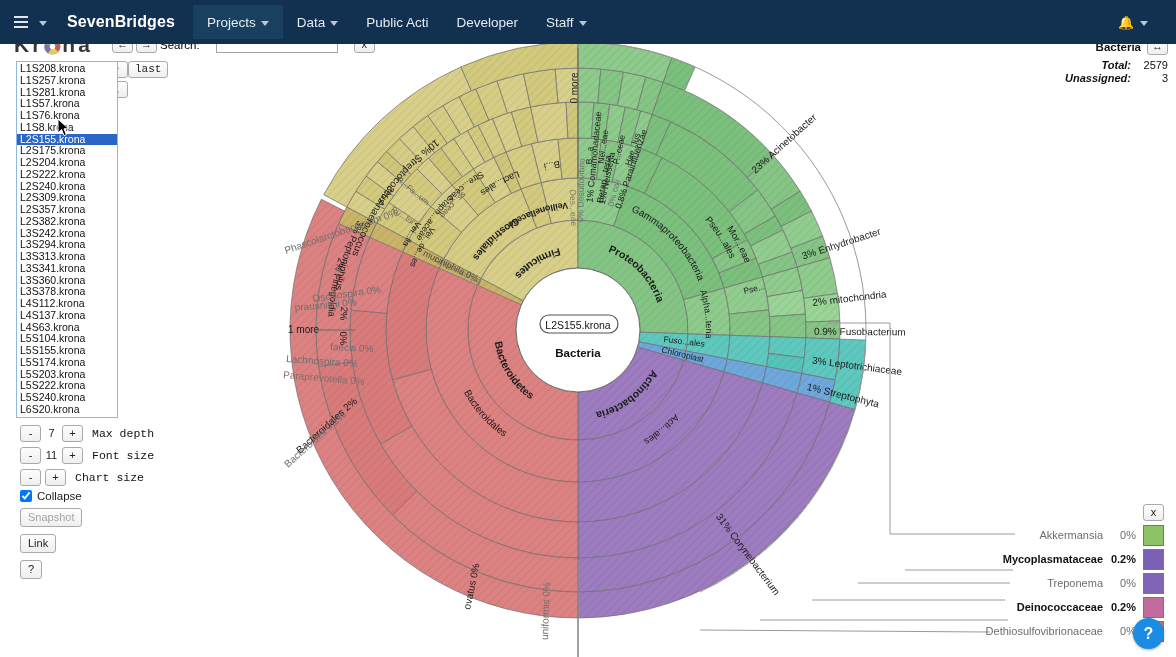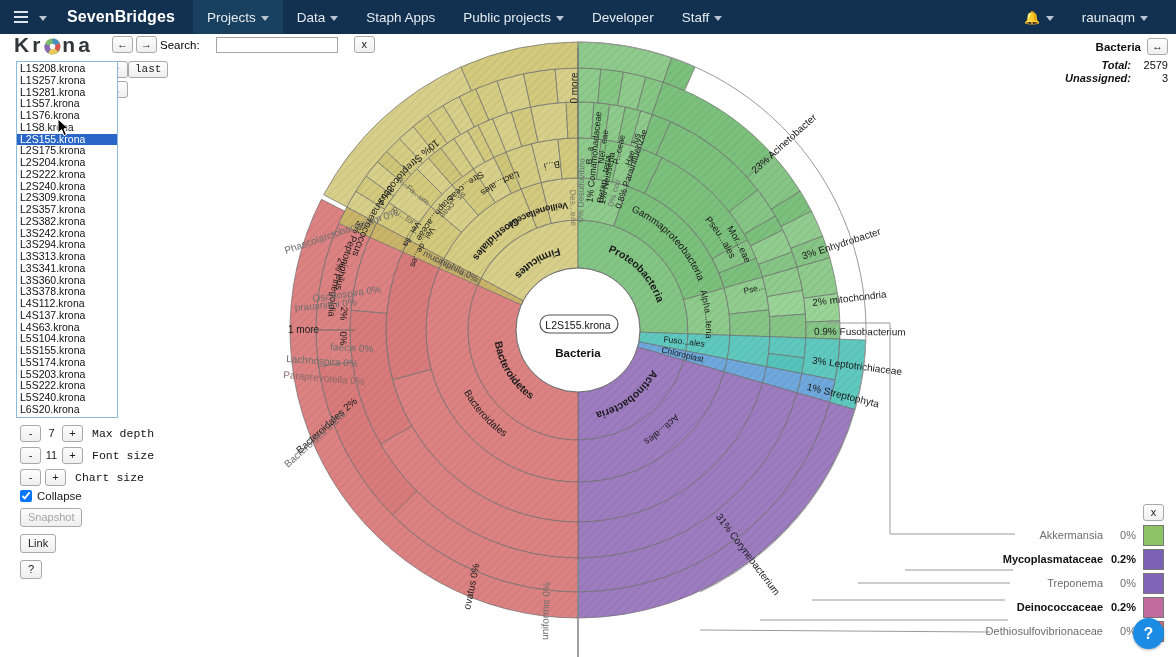--- a/index.html
+++ b/index.html
@@ -7,21 +7,21 @@
     margin: 0; padding: 0;
     width: 1176px; height: 657px;
     overflow: hidden;
     background: #ffffff;
     font-family: "Liberation Sans", sans-serif;
   }
   #app { position: relative; width: 1176px; height: 657px; overflow: hidden; background:#fff; }
 
   
   .navbar {
-    position: absolute; top: 0; left: 0; width: 1176px; height: 34px;
+    position: absolute; top: 0; left: 0; width: 1176px; height: 44px;
     background: #12304f;
     display: flex; align-items: center;
     color: #e9eef3;
     font-size: 13.5px;
     z-index: 50;
   }
   .nav-hamburger {
     display: flex; align-items: center; gap: 6px;
     padding: 0 12px 0 14px; height: 34px; cursor: pointer;
   }
@@ -155,41 +155,33 @@
     <div class="brand">SevenBridges</div>
     <div class="nav-item active">
       <span>Projects</span>
       <span class="caret"></span>
     </div>
     <div class="nav-item">
       <span>Data</span>
       <span class="caret"></span>
     </div>
     <div class="nav-item">
-      <span>Staph Apps</span>
-    </div>
-    <div class="nav-item">
-      <span>Public projects</span>
-      <span class="caret"></span>
+      <span>Public Acti</span>
     </div>
     <div class="nav-item">
       <span>Developer</span>
     </div>
     <div class="nav-item">
       <span>Staff</span>
       <span class="caret"></span>
     </div>
     <div class="nav-spacer"></div>
     <div class="nav-right">
       <div class="nav-item">
         <span class="bell">🔔</span>
-        <span class="caret"></span>
-      </div>
-      <div class="nav-item">
-        <span>raunaqm</span>
         <span class="caret"></span>
       </div>
     </div>
   </div>
 
   <div class="krona-logo">
     <span>Kr</span><span class="pie-o"><svg width="17" height="17" viewBox="0 0 34 34">
           <circle cx="17" cy="17" r="16" fill="#7fb96b"></circle>
           <path d="M17 17 L17 1 A16 16 0 0 1 31.5 10.5 Z" fill="#4a90c0"></path>
           <path d="M17 17 L31.5 10.5 A16 16 0 0 1 28 27.5 Z" fill="#d9534f"></path>

